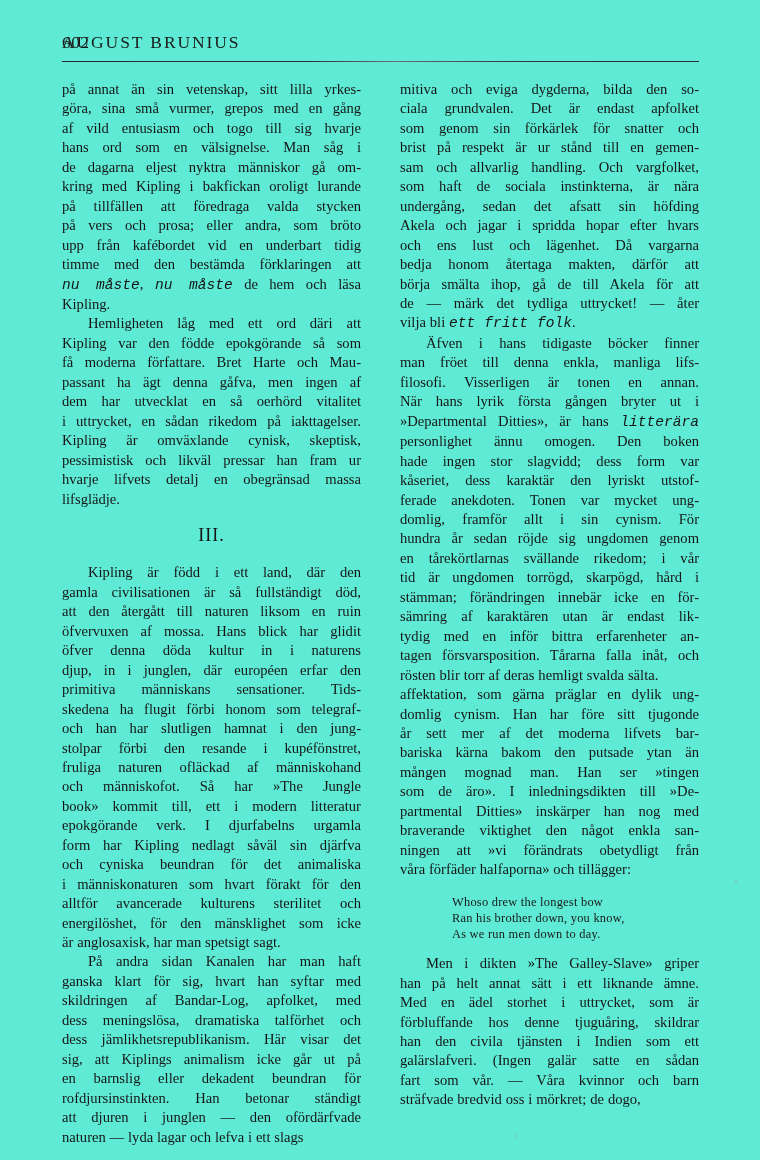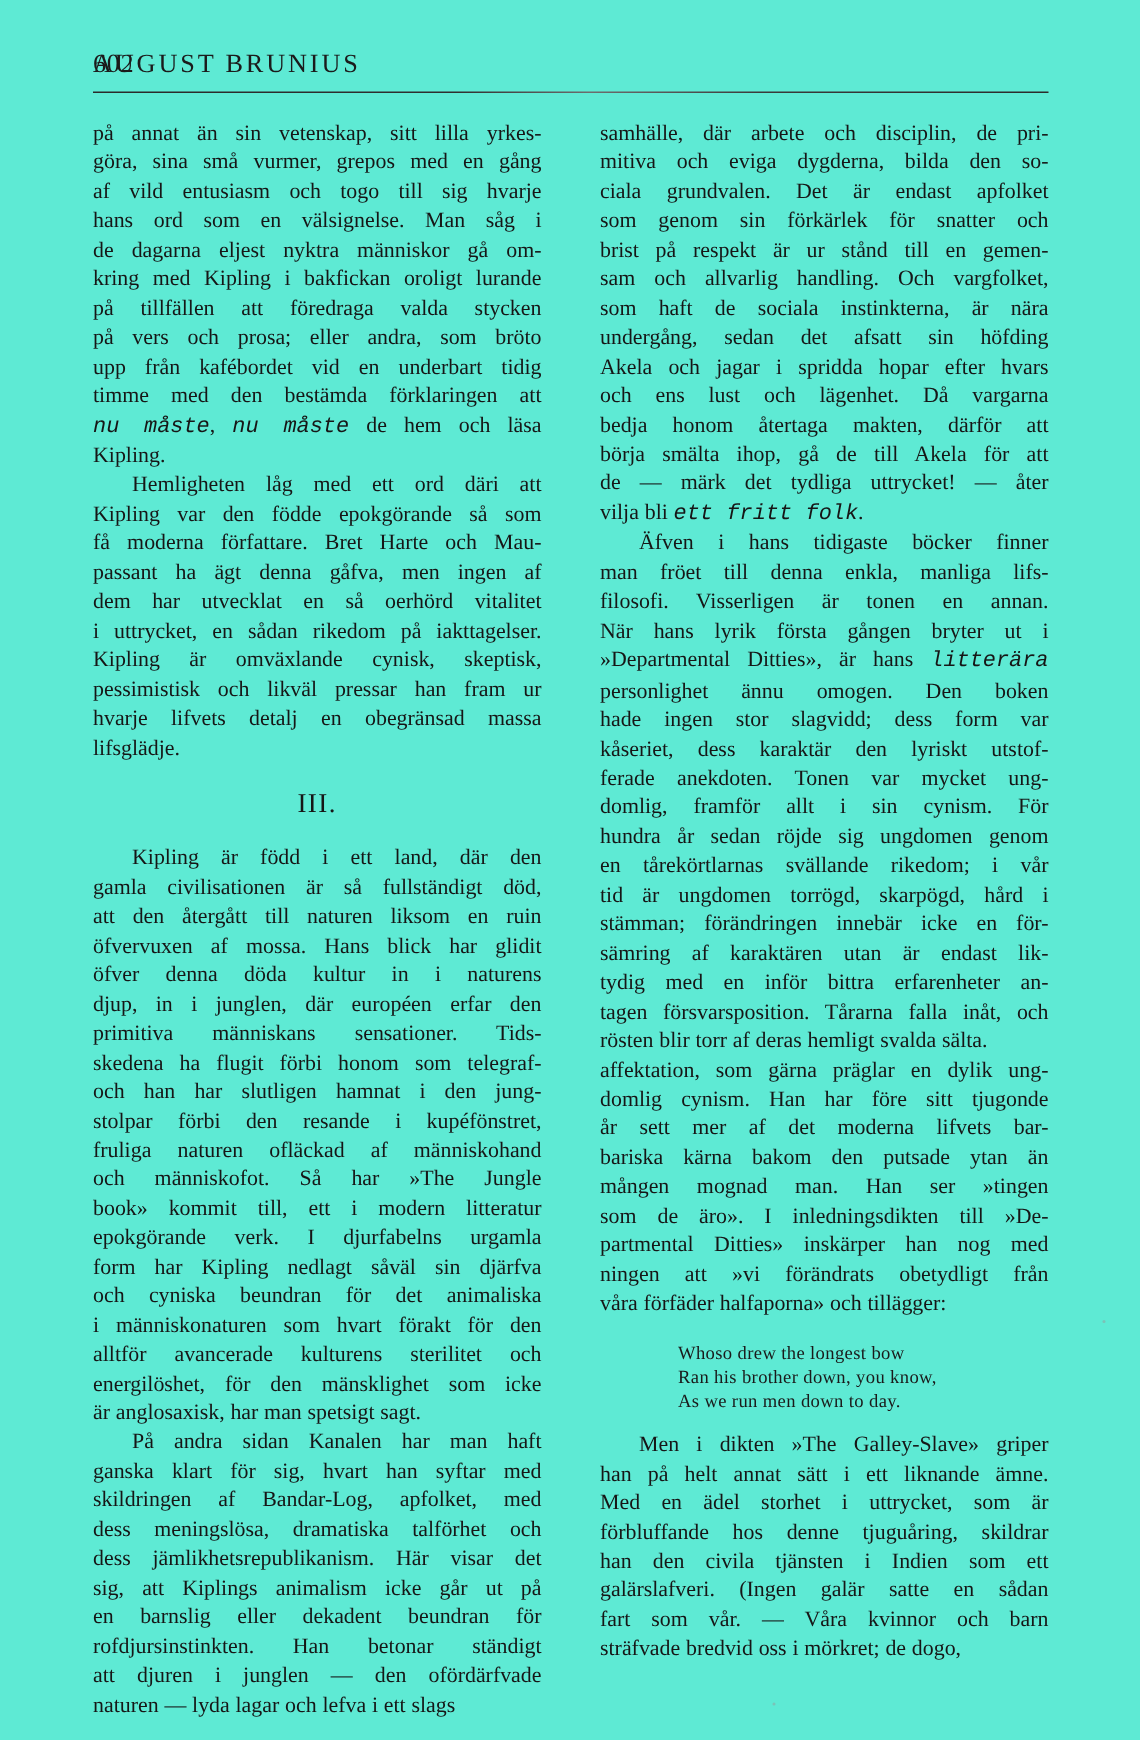--- a/index.html
+++ b/index.html
@@ -205,21 +205,20 @@
           <span class="line j">rofdjursinstinkten.  Han betonar ständigt</span>
           <span class="line j">att djuren i junglen — den ofördärfvade</span>
           <span class="line j last">naturen — lyda lagar och lefva i ett slags</span>
         </p>
       </div>
   </div>
 
   <div class="col col-right">
     <div id="right-body">
         <p>
-          <span class="line j">samhälle, där arbete och disciplin, de pri-</span>
           <span class="line j">mitiva och eviga dygderna, bilda den so-</span>
           <span class="line j">ciala grundvalen.  Det är endast apfolket</span>
           <span class="line j">som genom sin förkärlek för snatter och</span>
           <span class="line j">brist på respekt är ur stånd till en gemen-</span>
           <span class="line j">sam och allvarlig handling.  Och vargfolket,</span>
           <span class="line j">som haft de sociala instinkterna, är nära</span>
           <span class="line j">undergång, sedan det afsatt sin höfding</span>
           <span class="line j">Akela och jagar i spridda hopar efter hvars</span>
           <span class="line j">och ens lust och lägenhet.  Då vargarna</span>
           <span class="line j">bedja honom återtaga makten, därför att</span>
@@ -248,20 +247,21 @@
           <span class="line j last">rösten blir torr af deras hemligt svalda sälta.</span>
         </p>
         <p>
           <span class="line j">affektation, som gärna präglar en dylik ung-</span>
           <span class="line j">domlig cynism.  Han har före sitt tjugonde</span>
           <span class="line j">år sett mer af det moderna lifvets bar-</span>
           <span class="line j">bariska kärna bakom den putsade ytan än</span>
           <span class="line j">mången mognad man.  Han ser »tingen</span>
           <span class="line j">som de äro».  I inledningsdikten till »De-</span>
           <span class="line j">partmental Ditties» inskärper han nog med</span>
+          <span class="line j">braverande viktighet den något enkla san-</span>
           <span class="line j">ningen att »vi förändrats obetydligt från</span>
           <span class="line j last">våra förfäder halfaporna» och tillägger:</span>
         </p>
       </div>
     <div class="verse" id="verse-body">
         <span class="vline">Whoso drew the longest bow</span>
         <span class="vline">Ran his brother down, you know,</span>
         <span class="vline">As we run men down to day.</span>
       </div>
     <div id="right-body-2">

